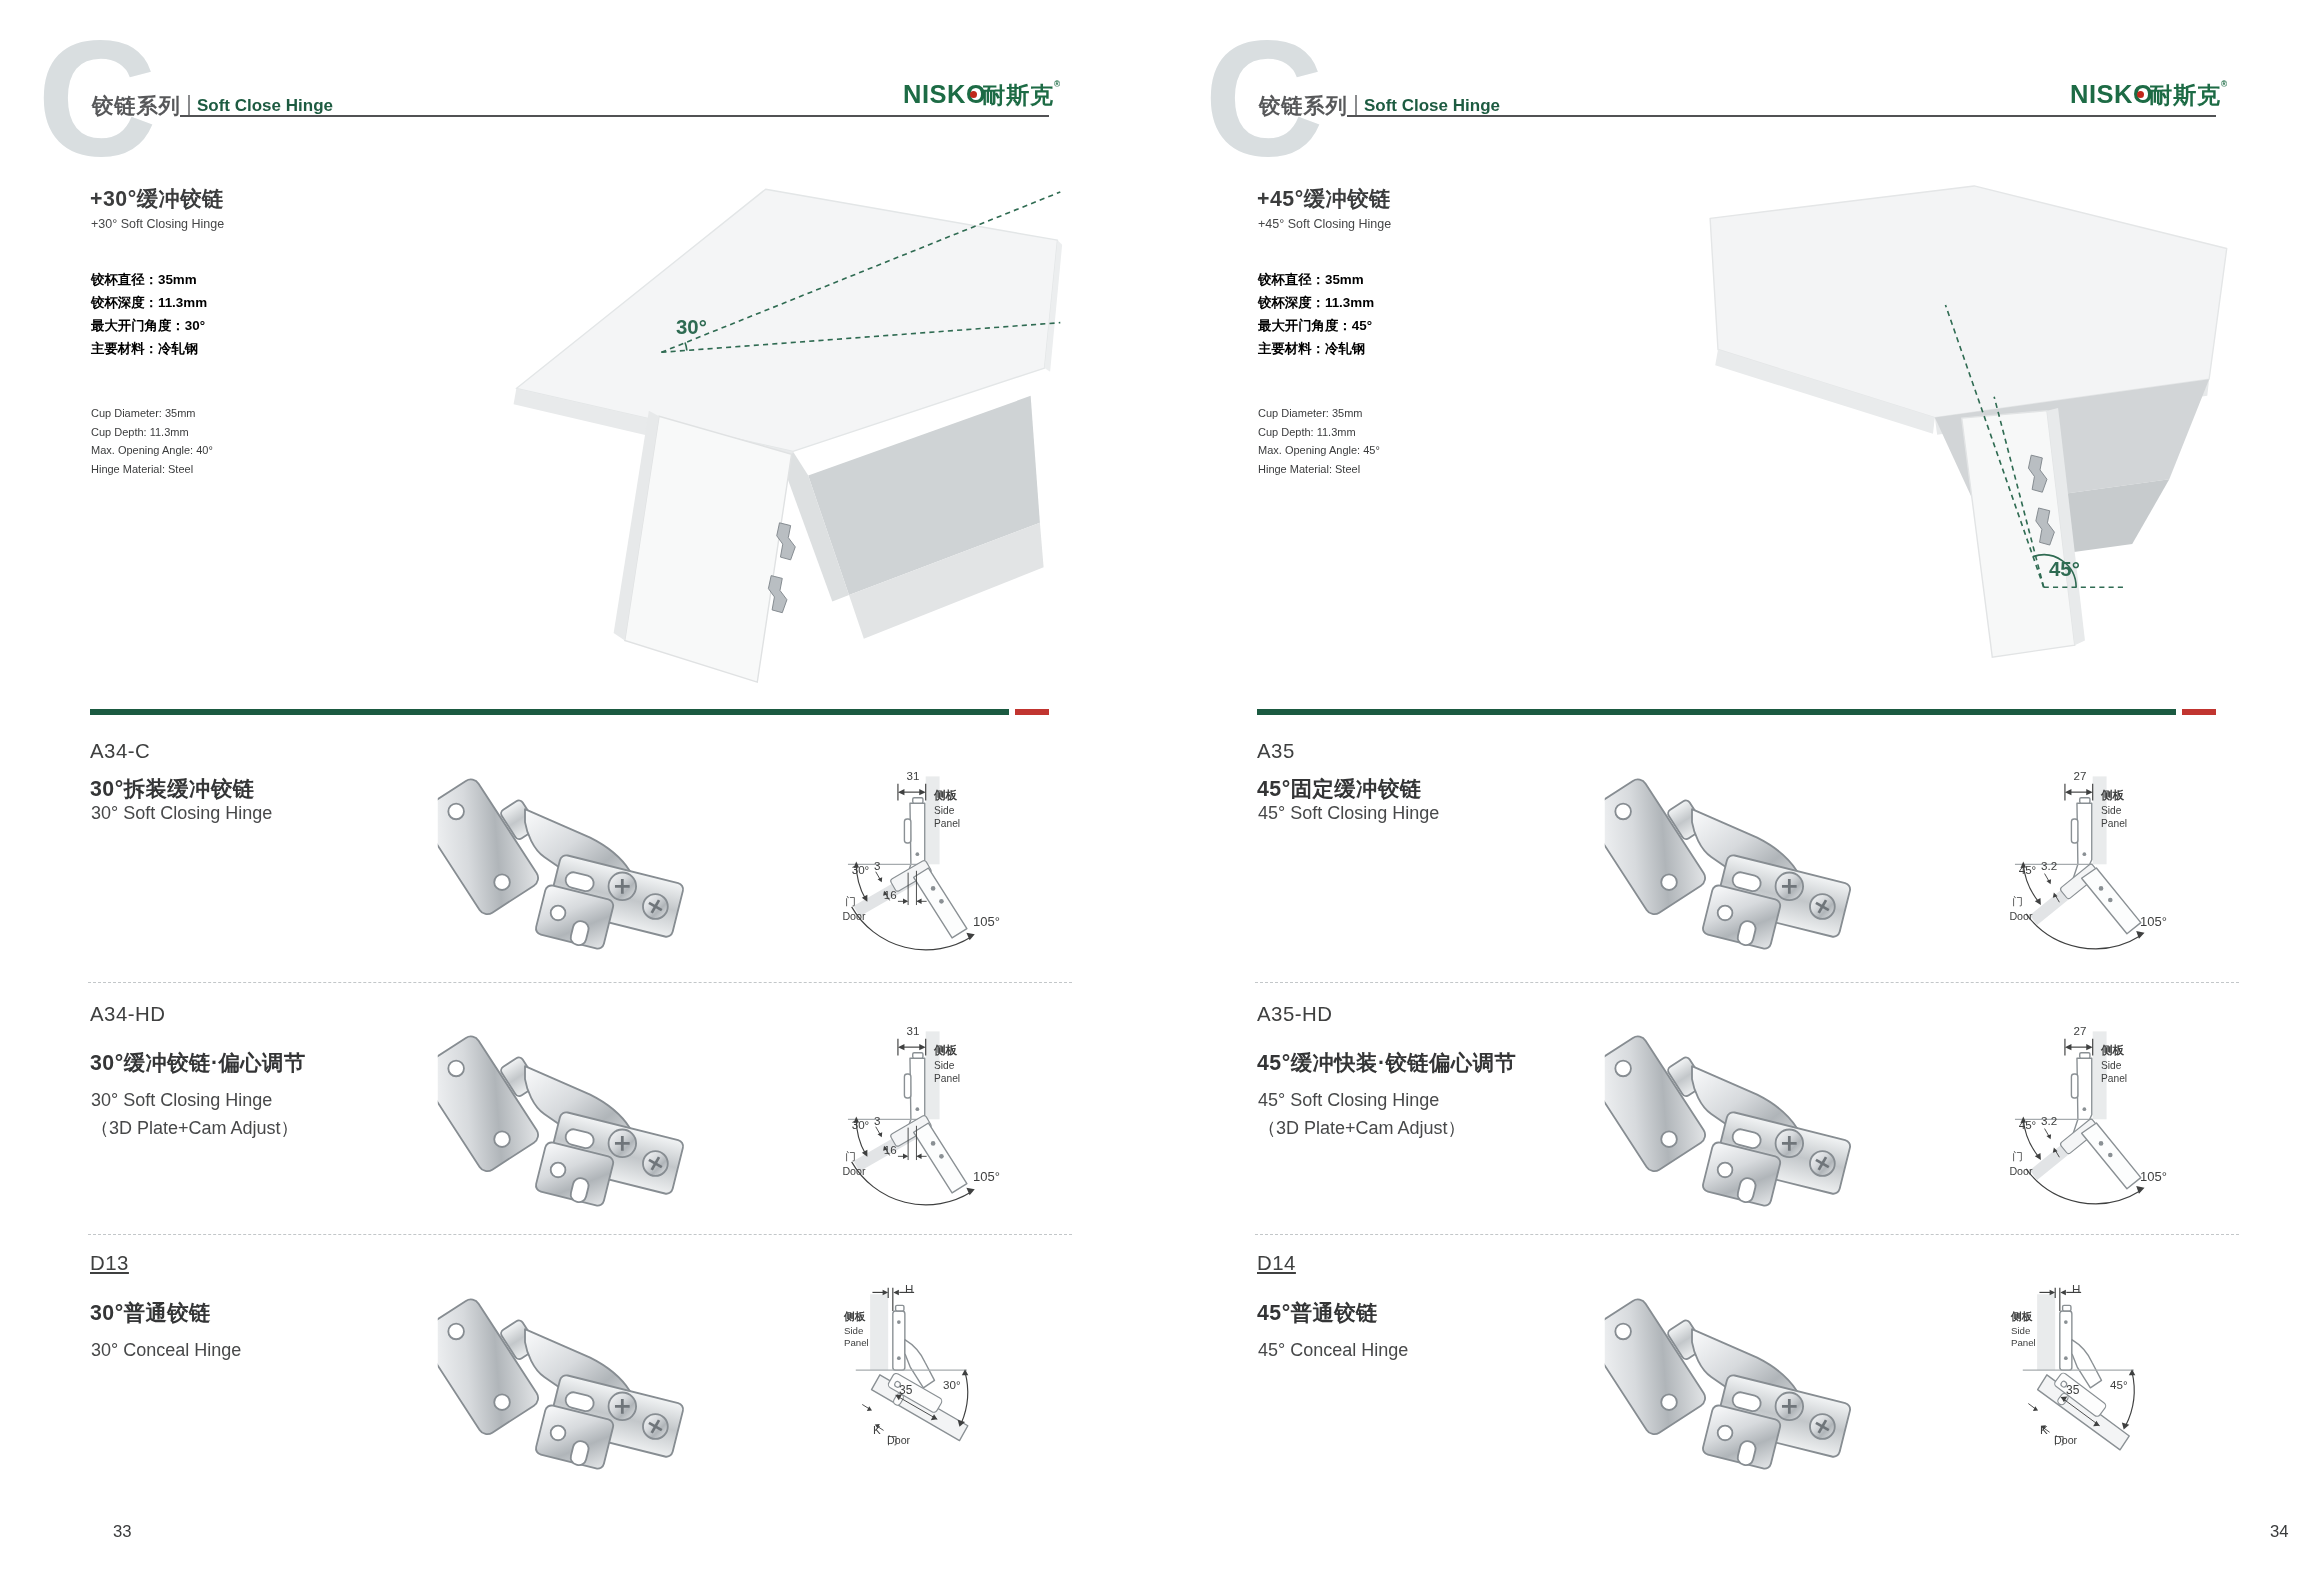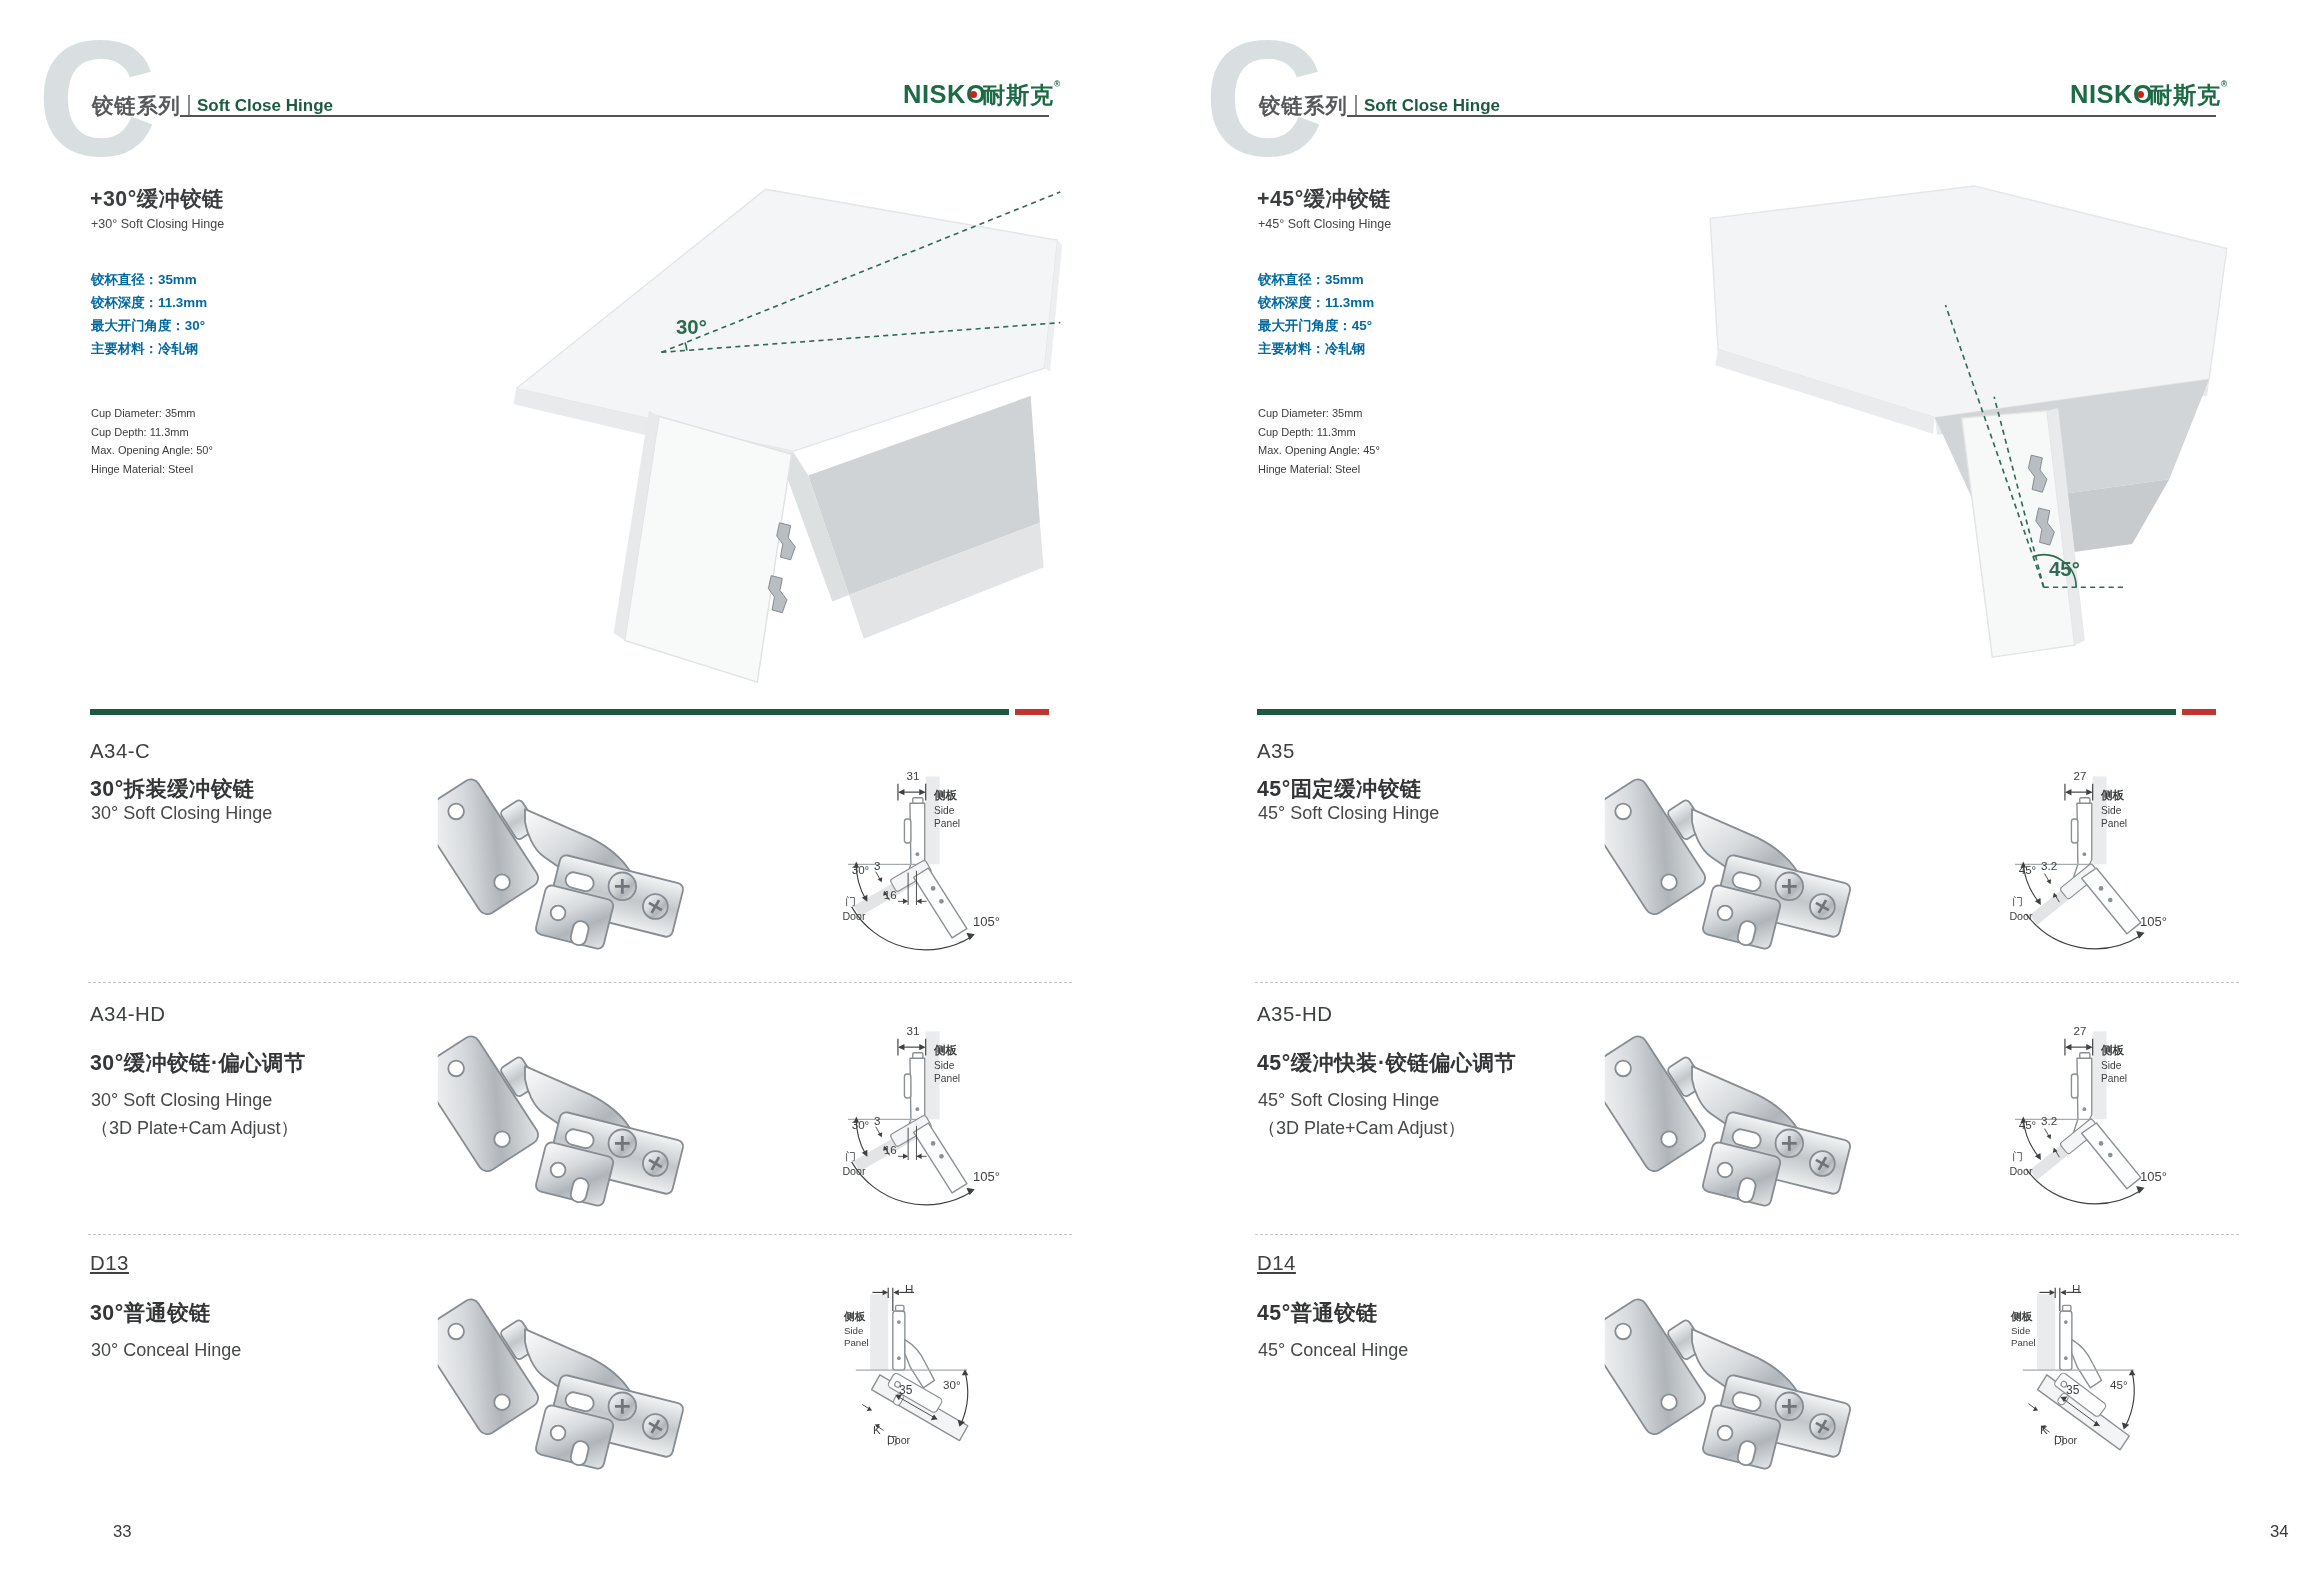--- a/index.html
+++ b/index.html
@@ -16,21 +16,21 @@
   .hrule{position:absolute;left:180px;top:115px;width:869px;height:2.3px;background:#515254;}
   .logo{position:absolute;left:903px;top:80px;display:flex;align-items:flex-start;color:#1d6b45;}
   .logo-latin{font-size:25.5px;font-weight:800;letter-spacing:0.5px;}
   .logo-dot{width:7px;height:7px;border-radius:50%;background:#c1271b;position:relative;left:-16.7px;top:11px;}
   .logo-cn{font-size:23px;font-weight:800;margin-left:-11px;letter-spacing:0.9px;}
   .logo-reg{font-size:8.3px;font-weight:700;margin-top:-0.9px;}
 
   
   .title-cn{position:absolute;left:90px;top:184px;font-size:21.3px;font-weight:700;color:#3b3c3d;letter-spacing:0.5px;}
   .title-en{position:absolute;left:91px;top:217px;font-size:12.5px;color:#454647;}
-  .specs-cn{position:absolute;left:91px;top:268px;font-size:13.4px;font-weight:600;color:#0369a1;line-height:23px;}
+  .specs-cn{position:absolute;left:91px;top:268px;font-size:13.4px;font-weight:600;color:#000000;line-height:23px;}
   .specs-en{position:absolute;left:91px;top:404px;font-size:11px;color:#3b3c3d;line-height:18.5px;}
   .specs-cn div,.specs-en div{white-space:nowrap;}
 
   
   .cabinet{position:absolute;left:508px;top:179px;width:566px;height:512px;}
   .cabinet svg{position:absolute;left:0;top:0;}
   .cab-angle{position:absolute;font-size:20.4px;font-weight:600;color:#2e6b52;}
   #pageL .cab-angle{left:168px;top:137px;}
   #pageR .cab-angle{left:374px;top:379px;}
 
@@ -142,21 +142,21 @@
   <div class="title-en">+30° Soft Closing Hinge</div>
   <div class="specs-cn">
     <div>铰杯直径：35mm</div>
     <div>铰杯深度：11.3mm</div>
     <div>最大开门角度：30°</div>
     <div>主要材料：冷轧钢</div>
   </div>
   <div class="specs-en">
     <div>Cup Diameter: 35mm</div>
     <div>Cup Depth: 11.3mm</div>
-    <div>Max. Opening Angle: 50°</div>
+    <div>Max. Opening Angle: 40°</div>
     <div>Hinge Material: Steel</div>
   </div>
 
   <div class="cabinet">
     <svg width="556" height="512" viewBox="0 0 1200 1105">
       <polygon points="18,452 556,22 1186,132 1158,408 615,588" fill="#f4f5f6" stroke="#e3e6e7" stroke-width="3" stroke-linejoin="round"></polygon>
       <polygon points="18,452 615,588 607,625 12,486" fill="#e8eaeb"></polygon>
       <polygon points="1158,408 1186,132 1196,142 1170,416" fill="#eceeef"></polygon>
       <polygon points="648,640 1128,468 1148,742 736,898" fill="#cfd3d5"></polygon>
       <polygon points="615,588 648,640 736,898 700,912 598,632" fill="#dde0e1"></polygon>

